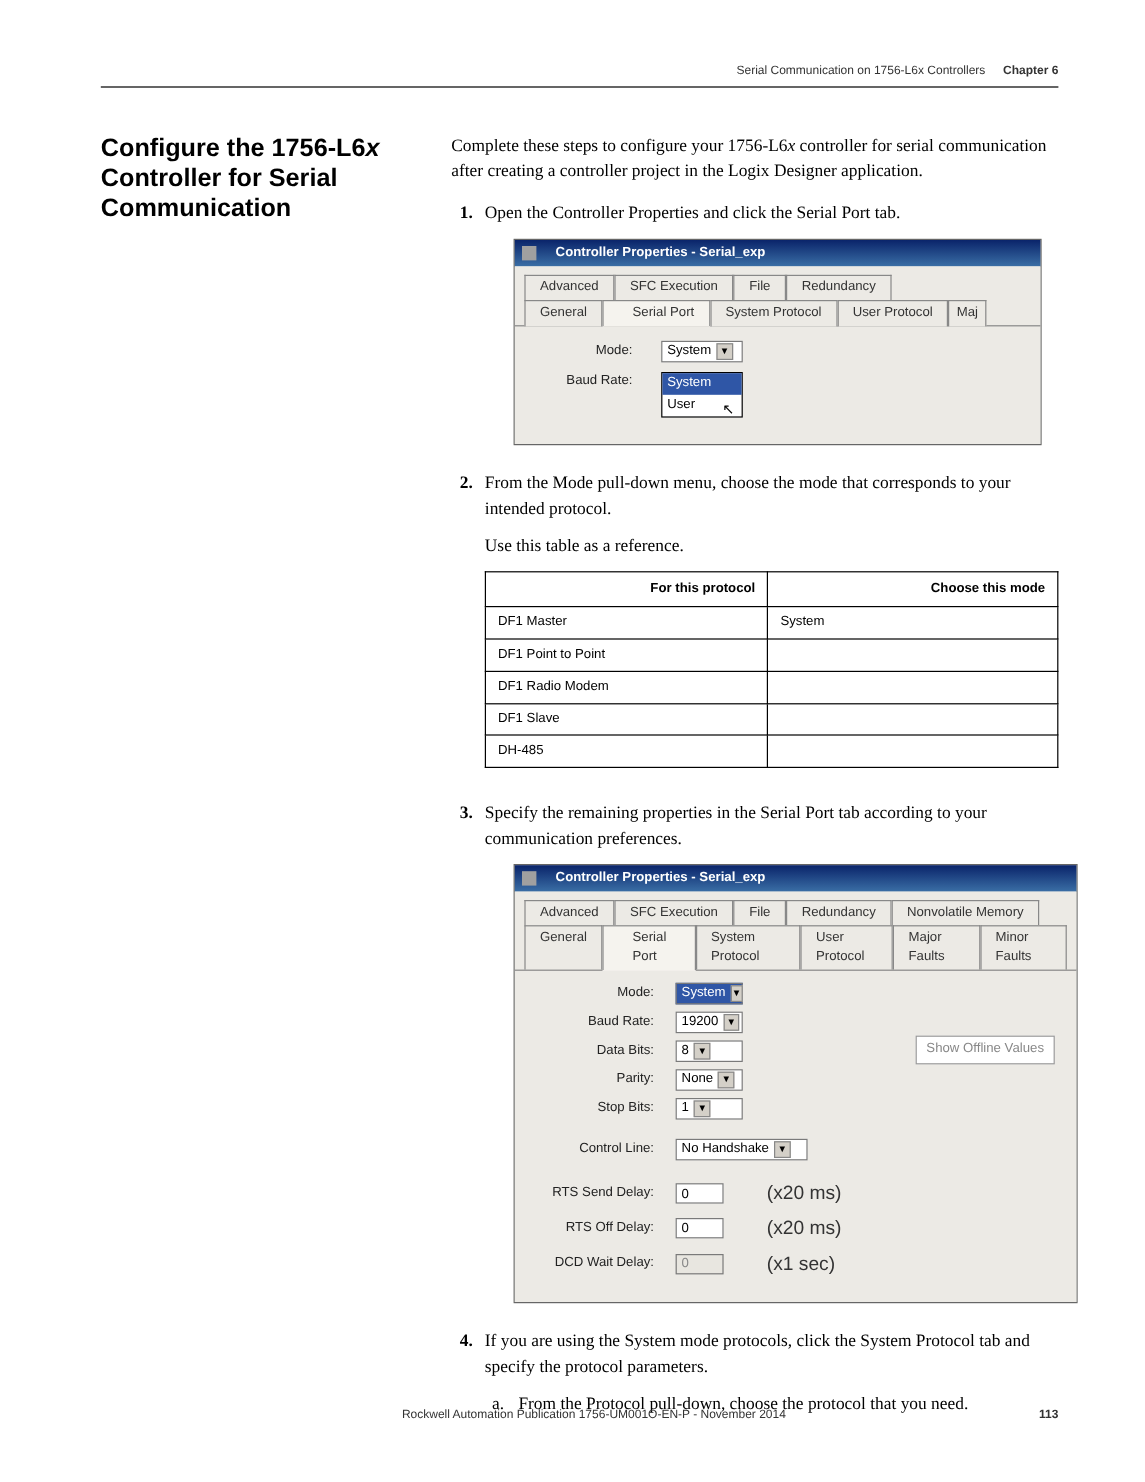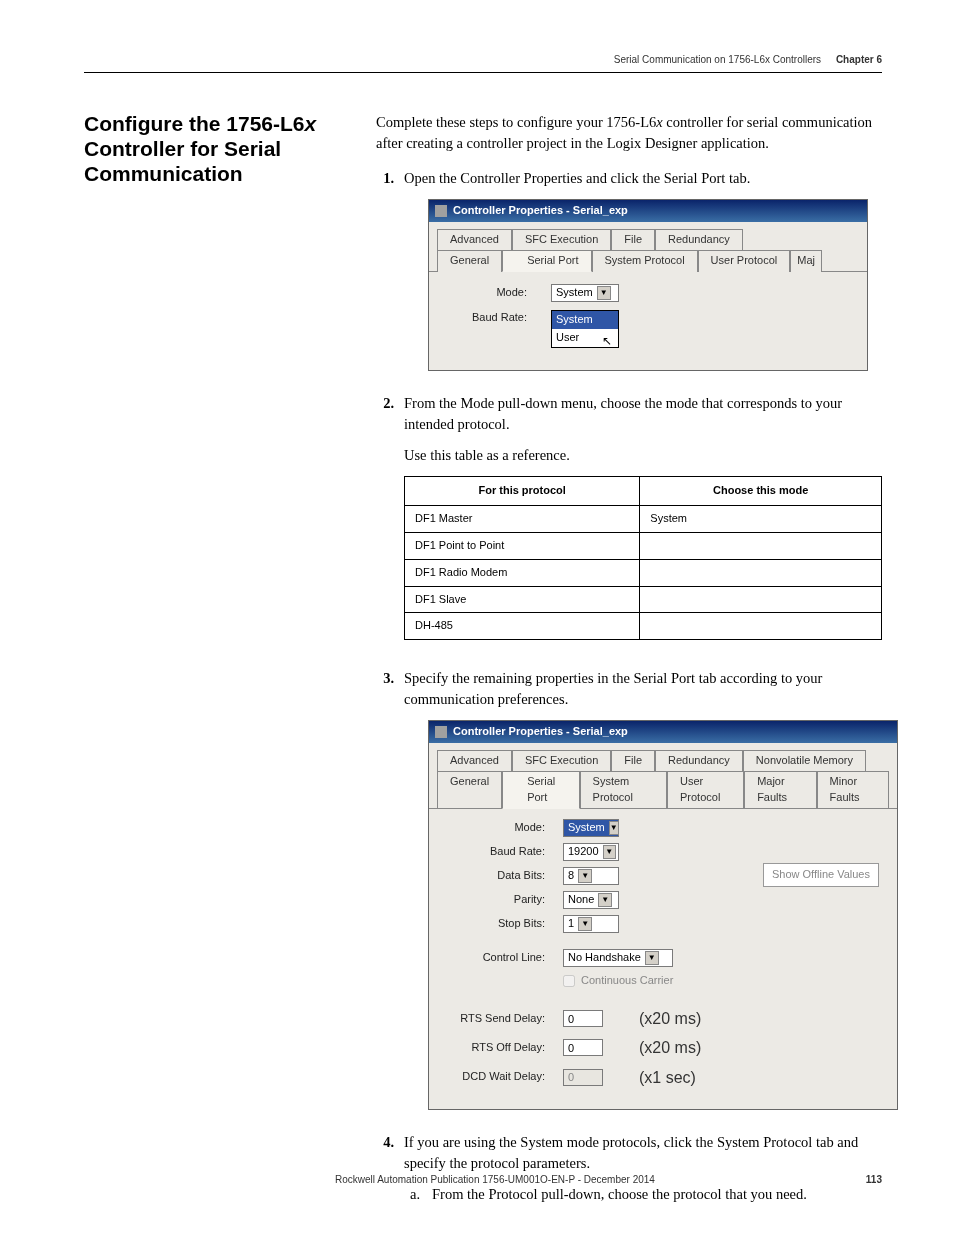--- a/index.html
+++ b/index.html
@@ -81,21 +81,21 @@
   }
   .dlg1 { width: 440px; }
   .dlg-title {
     background: linear-gradient(#0a246a, #3a6ea5);
     color: #fff;
     padding: 3px 6px;
     font-weight: bold;
     font-size: 11px;
     display: flex;
     align-items: center;
-    gap: 6px;
+    gap: 16px;
   }
   .dlg-title .ticon {
     width: 12px; height: 12px;
     background: #a0a0a0;
     display: inline-block;
   }
   .dlg-tabs {
     padding: 6px 8px 0 8px;
     background: #eceae5;
   }
@@ -177,21 +177,21 @@
   }
   
   .ref-table {
     border-collapse: collapse;
     width: 100%;
     margin: 4px 0 18px 0;
     font-family: Arial, Helvetica, sans-serif;
     font-size: 11px;
   }
   .ref-table th {
-    text-align: center;
+    text-align: right;
     font-weight: bold;
     padding: 6px 10px;
     border: 1px solid #000;
     background: #fff;
   }
   .ref-table td {
     padding: 5px 10px;
     border: 1px solid #000;
   }
   
@@ -429,24 +429,20 @@
                   <span class="sel-arrow">▼</span>
                 </span>
               </div>
               <div class="spacer"></div>
               <div class="field-row">
                 <span class="field-label">Control Line:</span>
                 <span class="select sel-med">
                   <span>No Handshake</span>
                   <span class="sel-arrow">▼</span>
                 </span>
-              </div>
-              <div class="check-row">
-                <input type="checkbox" disabled="" style="">
-                <span>Continuous Carrier</span>
               </div>
               <div class="spacer"></div>
               <div class="field-row">
                 <span class="field-label">RTS Send Delay:</span>
                 <input class="txtin" value="0" style="">
                 <span class="unit">(x20 ms)</span>
               </div>
               <div class="field-row">
                 <span class="field-label">RTS Off Delay:</span>
                 <input class="txtin" value="0" style="">
@@ -472,15 +468,15 @@
           <span>From the Protocol pull-down, choose the protocol that you need.</span>
         </div>
       </div>
     </li>
 
   </ol>
 </div>
 
 <div class="page-footer">
   <span style="width:40px;"></span>
-  <span class="pub">Rockwell Automation Publication 1756-UM001O-EN-P - December 2014</span>
+  <span class="pub">Rockwell Automation Publication 1756-UM001O-EN-P - November 2014</span>
   <span class="pgnum">113</span>
 </div>
 
 </body></html>

